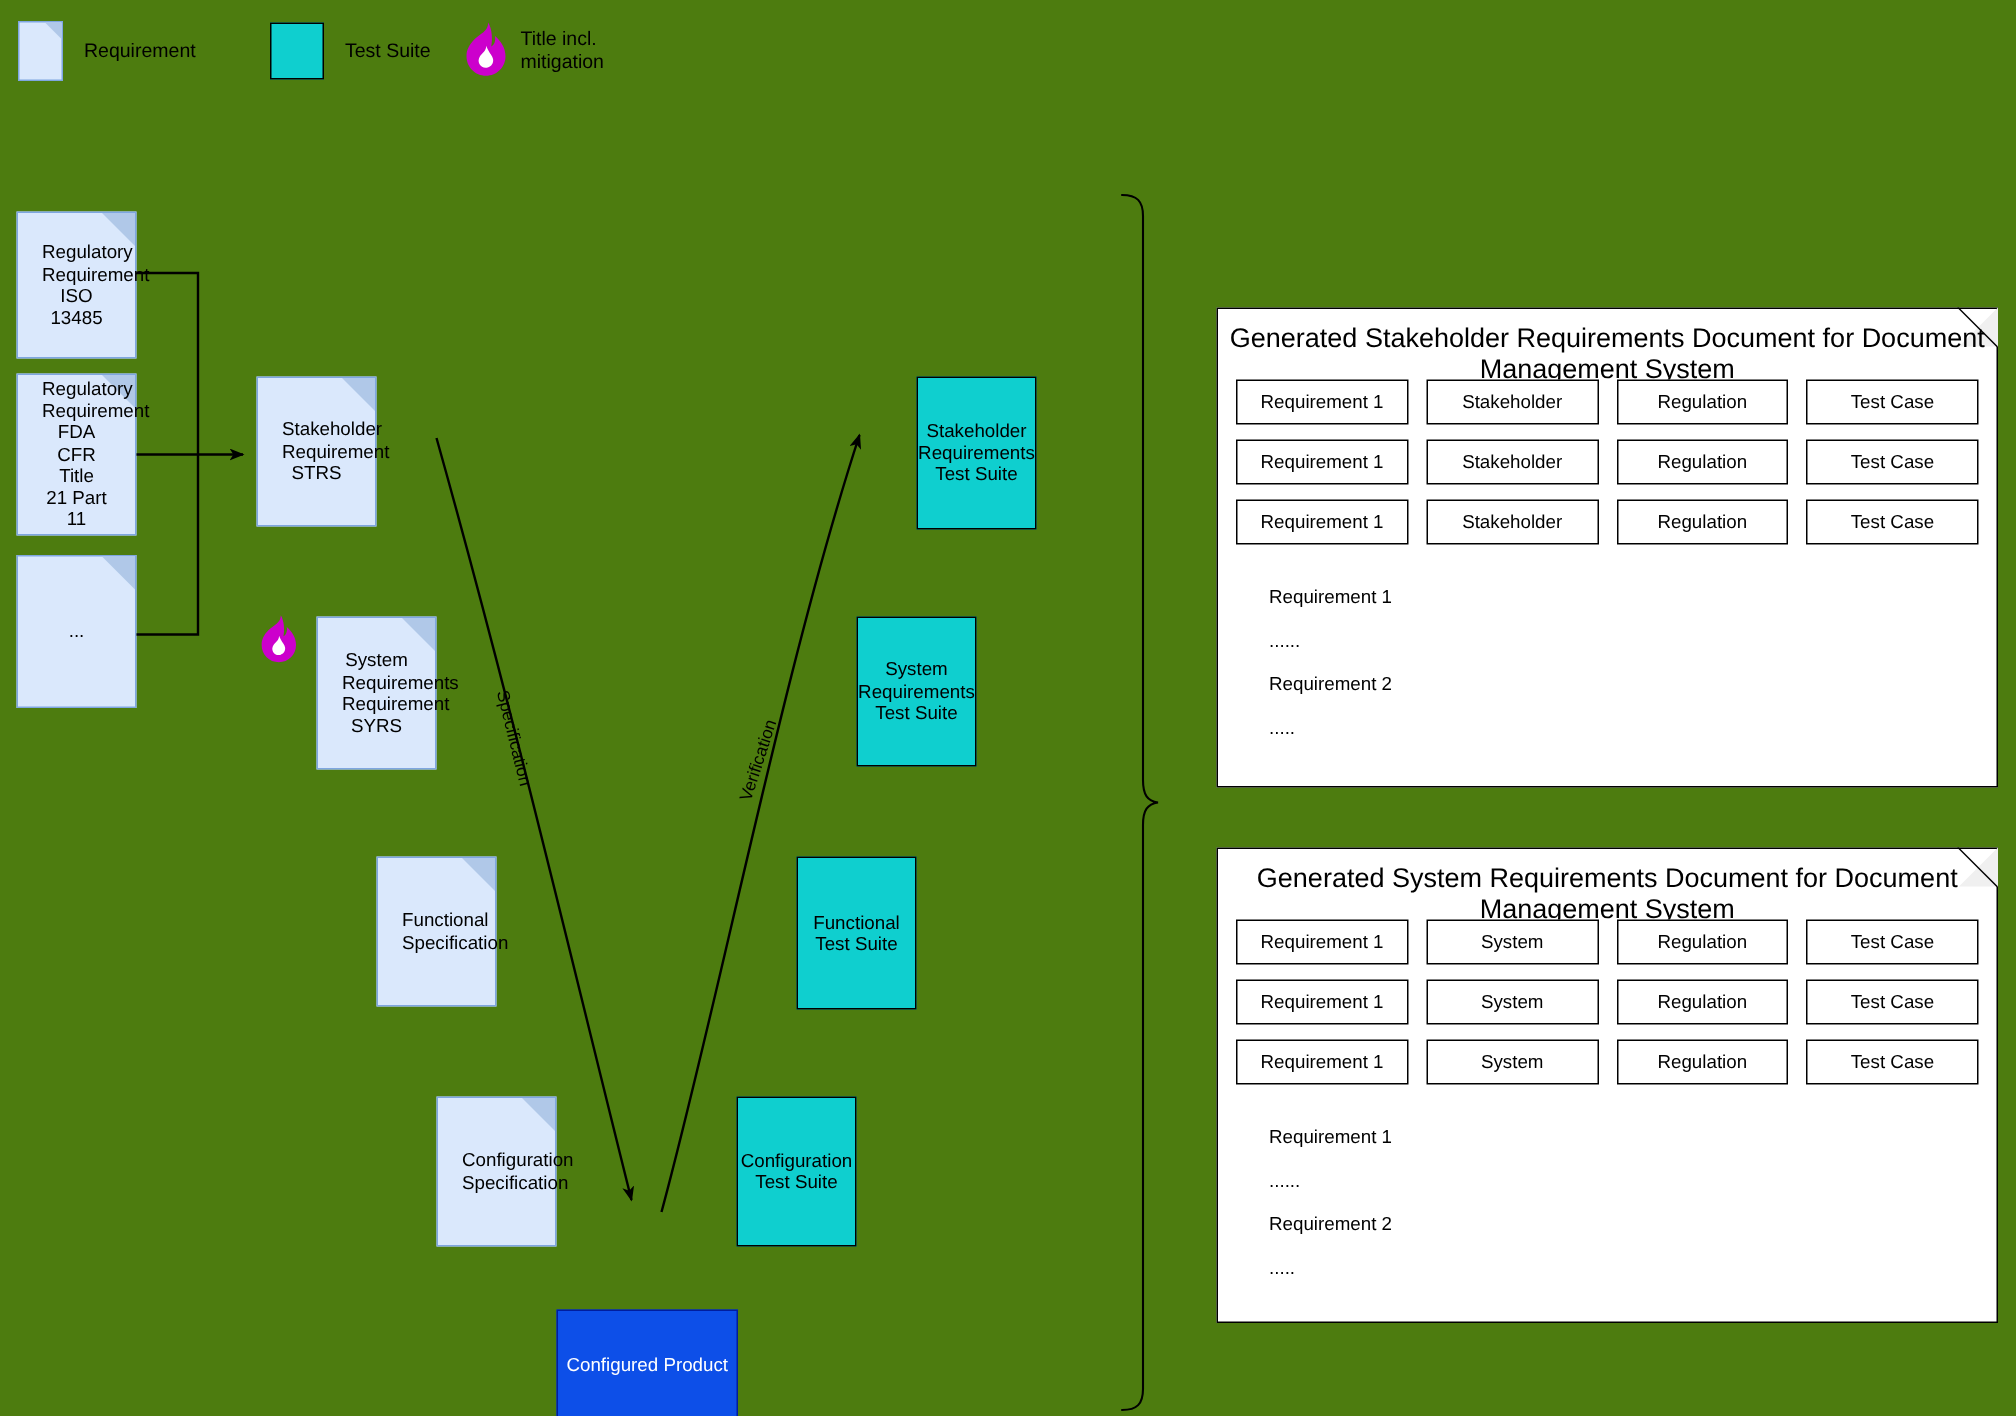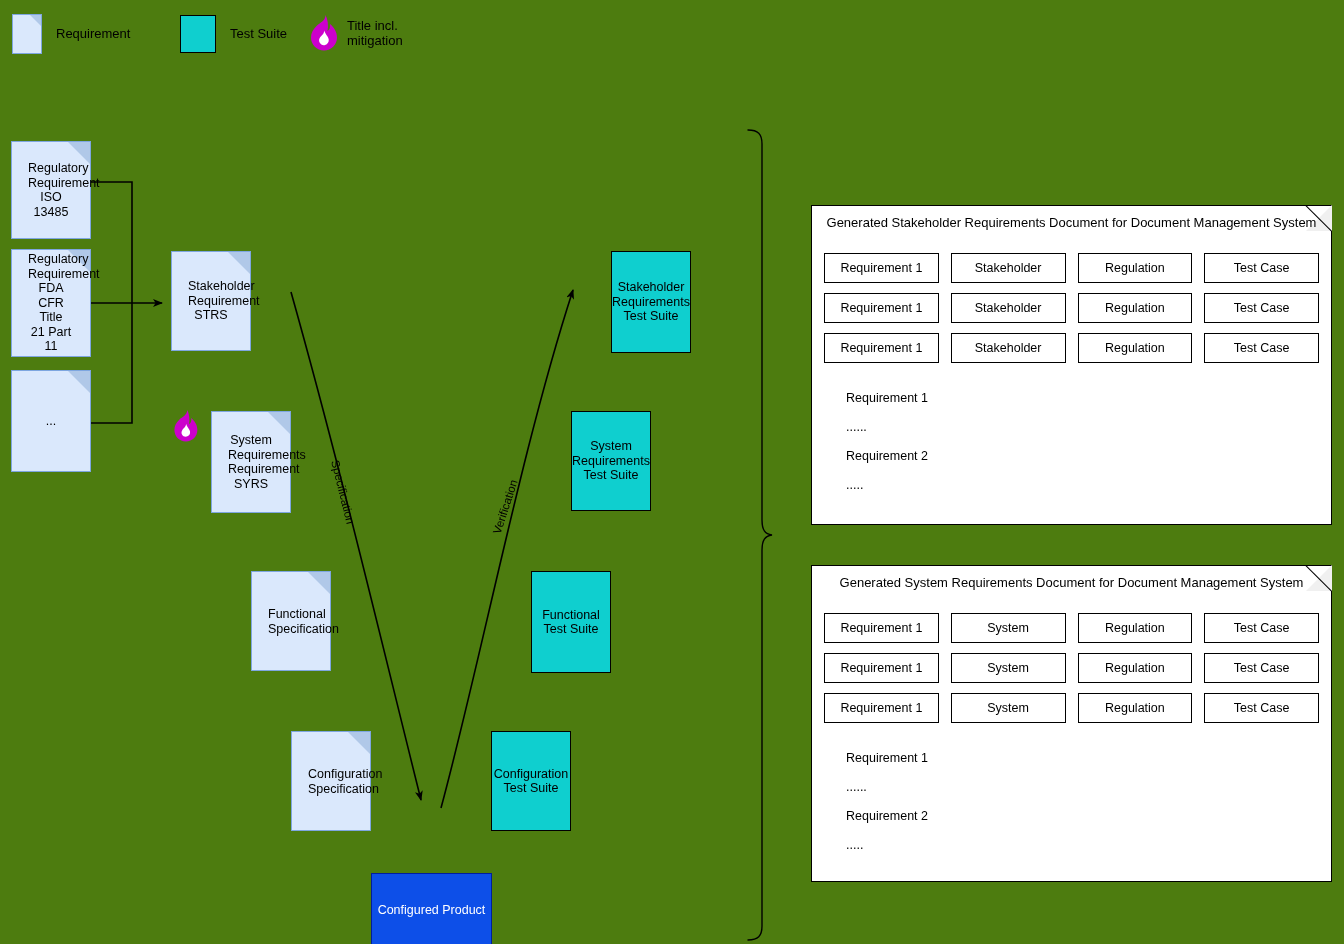--- a/index.html
+++ b/index.html
@@ -125,21 +125,21 @@
     top: -1px; left: 0px;
     width: 38px; height: 1px;
     background: #000;
     transform-origin: 0 0;
     transform: rotate(45deg);
   }
   .gendoc-title {
     position: absolute;
     top: 9px; left: 0; right: 0;
     text-align: center;
-    font-size: 13px;
+    font-size: 18px;
     color: #000;
   }
   .cellrow {
     position: absolute;
     left: 12px; right: 12px;
     height: 30px;
     display: flex;
     gap: 12px;
   }
   .cell {

